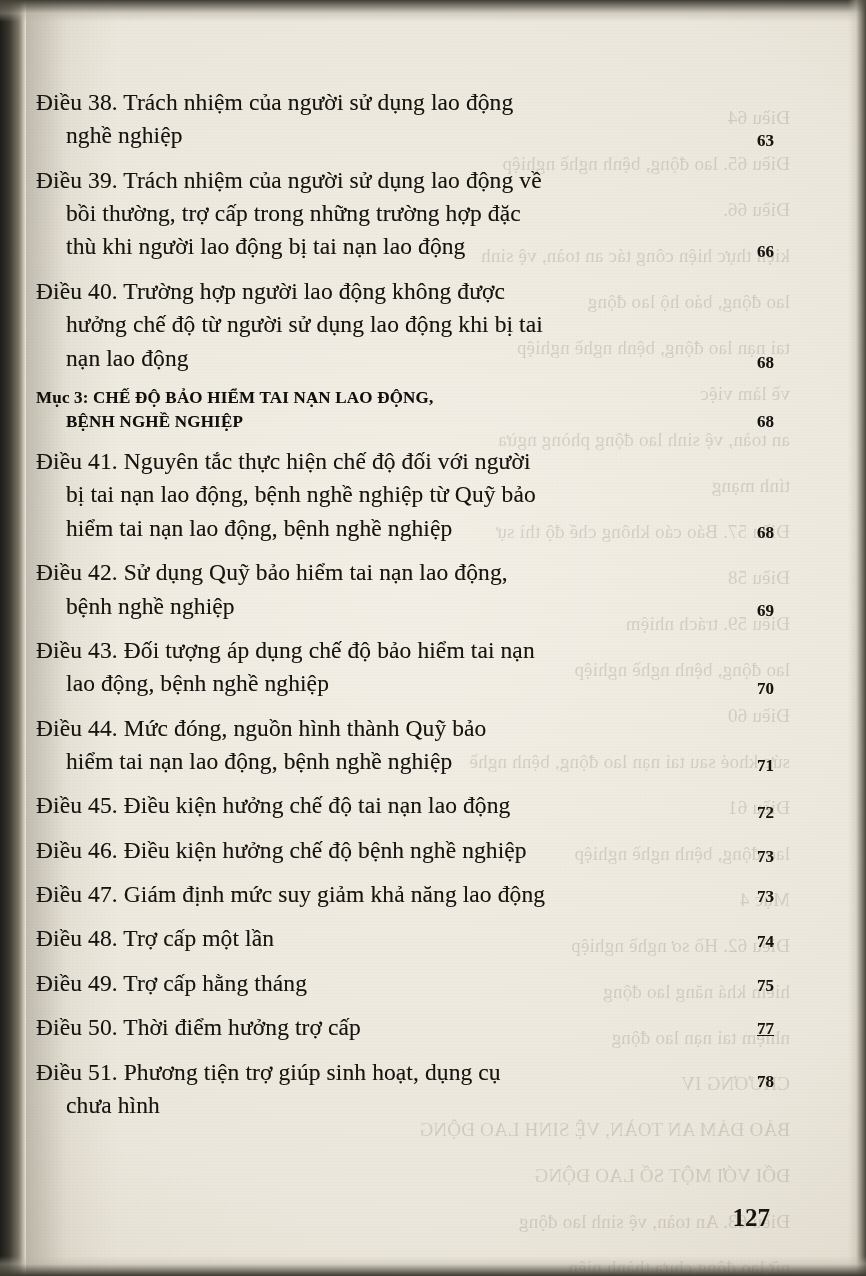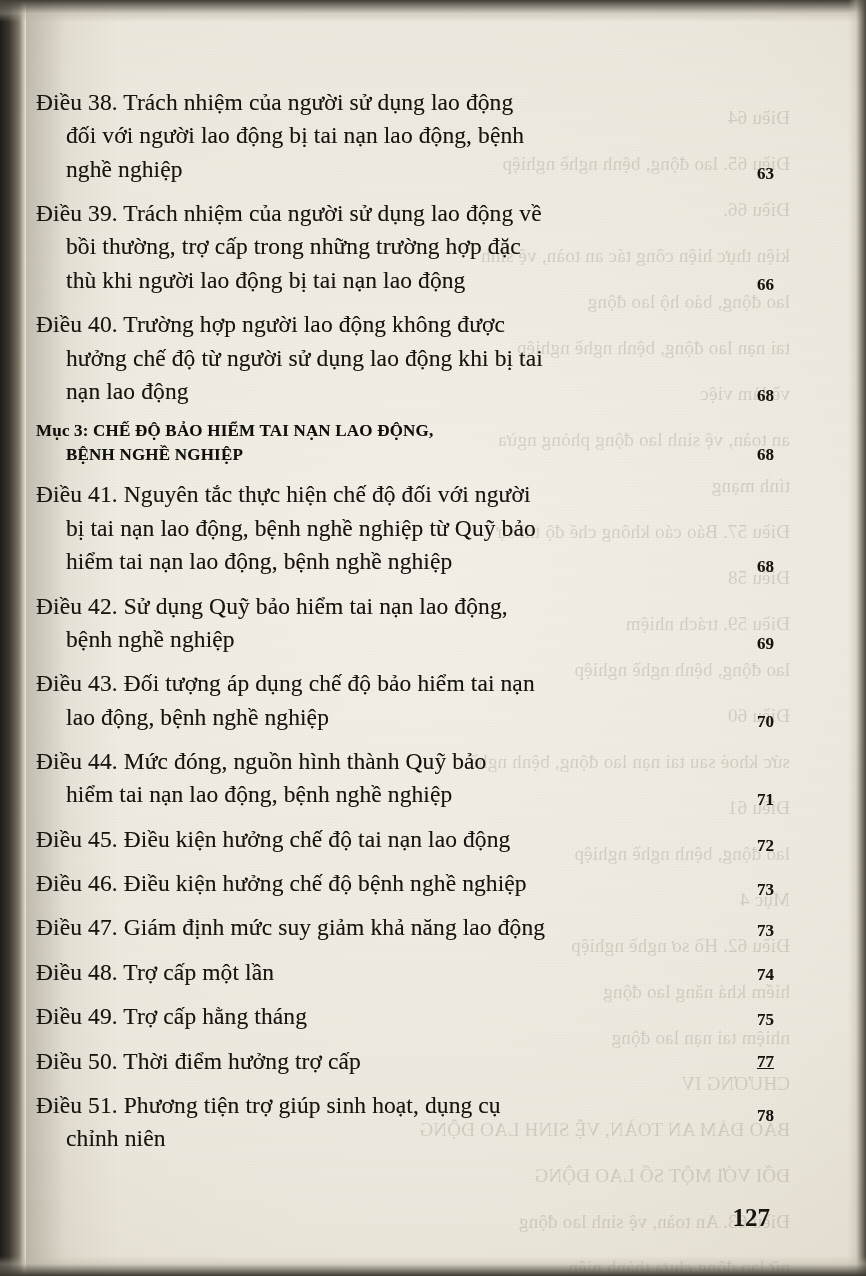--- a/index.html
+++ b/index.html
@@ -193,21 +193,20 @@
 
   <div id="grain"></div>
   <div id="gutter-shade"></div>
 
   <div id="content">
     <div class="toc">
 
       <div class="entry">
         <div class="entry-text">
           <span>Điều 38. Trách nhiệm của người sử dụng lao động</span>
-          <span class="cont">đối với người lao động bị tai nạn lao động, bệnh</span>
           <span class="cont">nghề nghiệp</span>
         </div>
         <div class="entry-page" style="bottom:2px;">63</div>
       </div>
 
       <div class="entry">
         <div class="entry-text">
           <span>Điều 39. Trách nhiệm của người sử dụng lao động về</span>
           <span class="cont">bồi thường, trợ cấp trong những trường hợp đặc</span>
           <span class="cont">thù khi người lao động bị tai nạn lao động</span>
@@ -303,21 +302,21 @@
       <div class="entry">
         <div class="entry-text">
           <span>Điều 50. Thời điểm hưởng trợ cấp</span>
         </div>
         <div class="entry-page" style="bottom:6px;text-decoration:underline;">77</div>
       </div>
 
       <div class="entry">
         <div class="entry-text">
           <span>Điều 51. Phương tiện trợ giúp sinh hoạt, dụng cụ</span>
-          <span class="cont">chỉnh niên</span>
+          <span class="cont">chưa hình</span>
         </div>
         <div class="entry-page" style="bottom:30px;">78</div>
       </div>
 
     </div>
 
     <div class="folio">127</div>
   </div>
 
   <div id="binding-left"></div>

